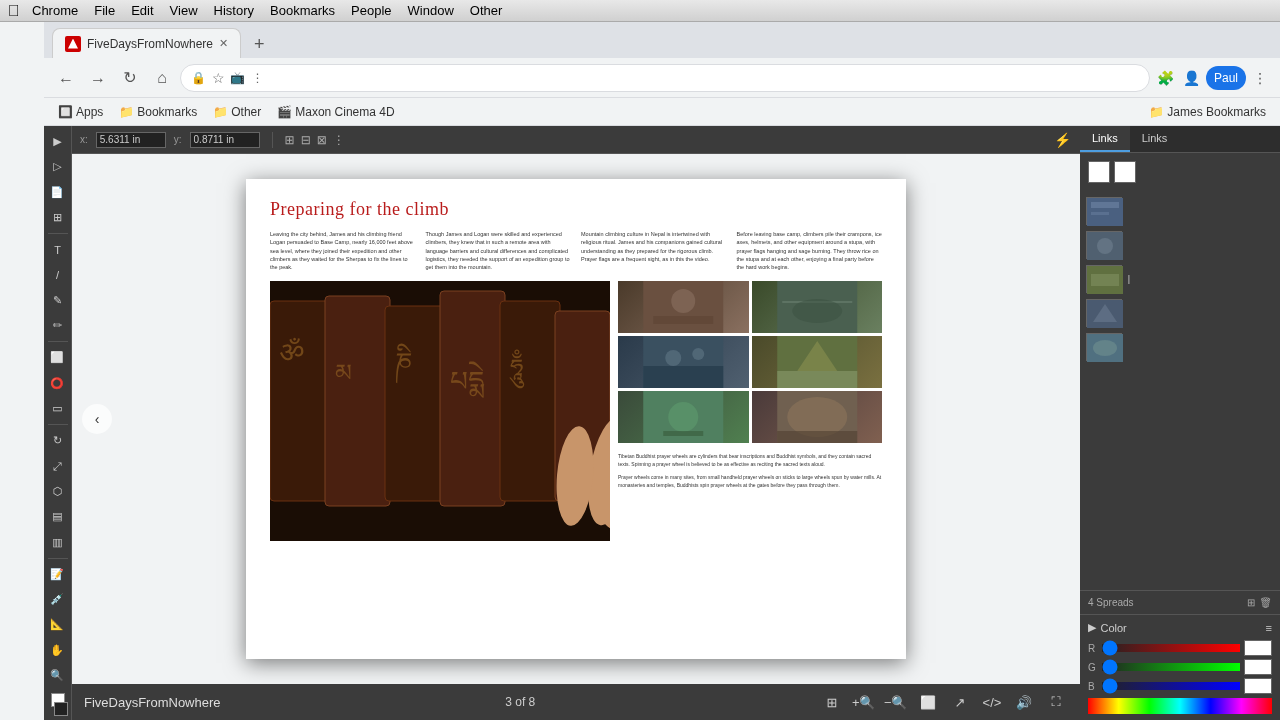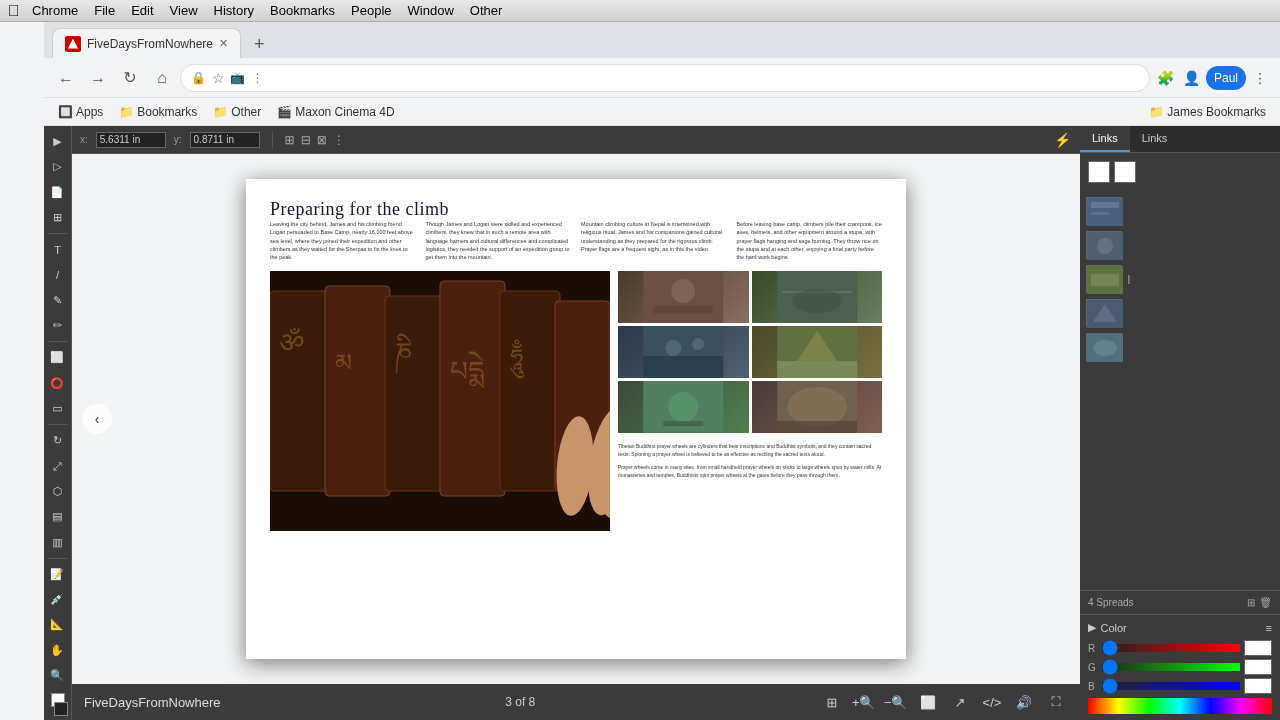--- a/index.html
+++ b/index.html
@@ -166,21 +166,22 @@
       box-shadow: 0 4px 20px rgba(0,0,0,0.5);
       display: flex;
       flex-direction: column;
       padding: 20px 24px;
       position: relative;
     }
 
     .page-title {
       font-size: 18px;
       font-weight: 300;
-      color: #0f172a;
+      color: #b91c1c;
+      margin-bottom: 10px;
       font-family: Georgia, serif;
       letter-spacing: 0.5px;
     }
 
     .text-columns {
       display: grid;
       grid-template-columns: 1fr 1fr 1fr 1fr;
       gap: 10px;
       margin-bottom: 10px;
     }

